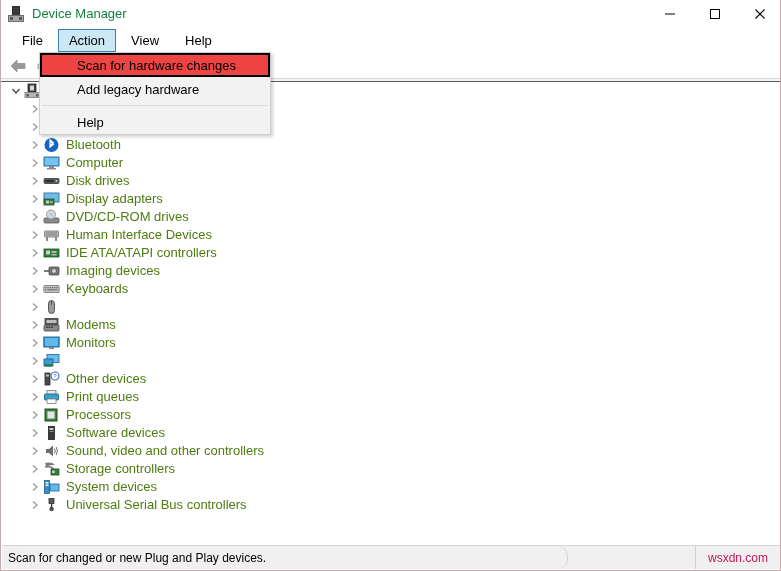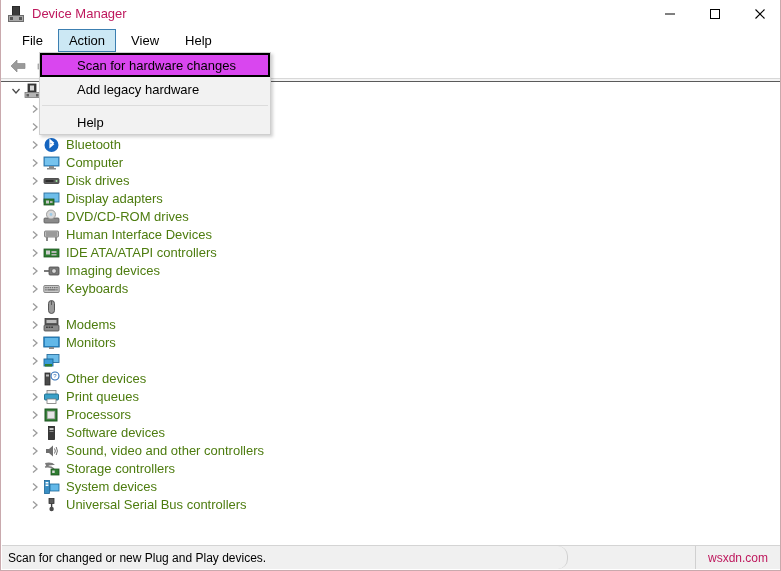--- a/index.html
+++ b/index.html
@@ -48,21 +48,21 @@
     left: 4px; top: 0;
     width: 8px; height: 10px;
     background: #3b3b3b;
     border: 1px solid #2a2a2a;
   }
   .dm-icon-dot-l { position: absolute; left: 2px; bottom: 2px; width: 3px; height: 3px; background: #555; }
   .dm-icon-dot-r { position: absolute; right: 2px; bottom: 2px; width: 3px; height: 3px; background: #555; }
 
   #titlebar-title {
     font-size: 13px;
-    color: #be185d;
+    color: #15803d;
     line-height: 28px;
     white-space: nowrap;
   }
 
   .winbtns {
     position: absolute;
     right: 0; top: 0;
     height: 28px;
     display: flex;
   }
@@ -178,21 +178,21 @@
     height: 24px;
     display: flex;
     align-items: center;
     padding-left: 37px;
     font-size: 13px;
     color: #000000;
     white-space: nowrap;
     background: transparent;
   }
   .dd-item.highlight {
-    background: #d946ef;
+    background: #ef4444;
     border: 2px solid #000000;
     height: 24px;
     margin: 0;
     padding-left: 35px;
   }
   .dd-sep {
     height: 1px;
     background: #dcdcdc;
     margin: 4px 2px 4px 2px;
   }

